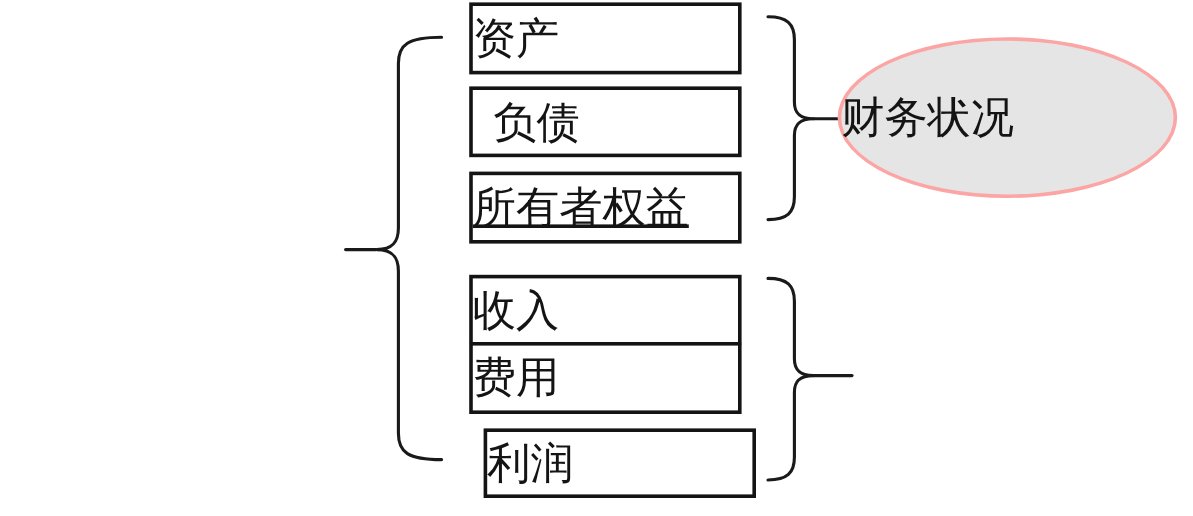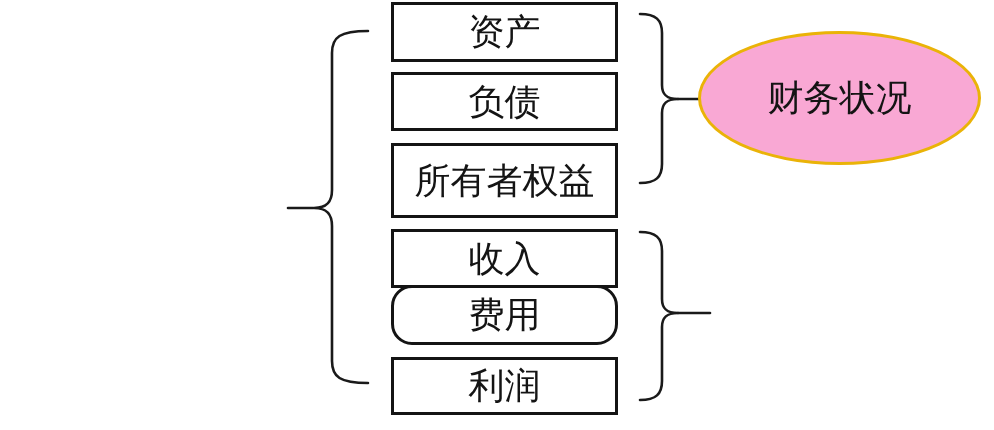--- a/index.html
+++ b/index.html
@@ -21,36 +21,35 @@
     fill: none;
     stroke: #1a1a1a;
     stroke-width: 2.6;
     stroke-linecap: round;
     stroke-linejoin: round;
   }
   .node {
     position: absolute;
     display: flex;
     align-items: center;
-    justify-content: center;
     box-sizing: border-box;
     font-size: 36px;
     line-height: 1;
     white-space: nowrap;
   }
   .box {
     left: 391px;
     width: 227px;
     border: 3.5px solid #141414;
     background: #ffffff;
   }
   .ellipse {
-    border: 3px solid #eab308;
+    border: 3px solid #fca5a5;
     border-radius: 50%;
-    background: #f9a8d4;
+    background: #e5e5e5;
   }
   .ellipse.root      { left: 3px;   top: 149px; width: 285px; height: 131px; }
   .ellipse.financial { left: 698px; top: 31px;  width: 283px; height: 134px; }
   .ellipse.operating { left: 709px; top: 252px; width: 276px; height: 125px; }
 </style>
 </head>
 <body>
 
 <div class="canvas">
 
@@ -64,33 +63,33 @@
     <path d="M 678 99 L 699 99"></path>
 
     <path d="M 640 232 C 656 232 662 238 662 251 L 662 299 C 662 308 666 313 678 313 C 666 313 662 318 662 327 L 662 381 C 662 394 656 400 640 400"></path>
     <path d="M 678 313 L 710 313"></path>
   </svg>
 
 
   <div class="node box" style="top:2px; height:60px;">
     <span>资产</span>
   </div>
-  <div class="node box" style="top:72px; height:59px;">
+  <div class="node box" style="top:72px; height:59px;padding-left:17px;">
     <span>负债</span>
   </div>
-  <div class="node box" style="top:143px; height:75px;">
+  <div class="node box" style="top:143px; height:60px;text-decoration:underline;">
     <span>所有者权益</span>
   </div>
   <div class="node box" style="top:229px; height:59px;">
     <span>收入</span>
   </div>
-  <div class="node box" style="top:285px; height:60px;border-radius:21px;">
+  <div class="node box" style="top:285px; height:60px;">
     <span>费用</span>
   </div>
-  <div class="node box" style="top:357px; height:58px;">
+  <div class="node box" style="top:357px; height:58px;margin-left:12px;">
     <span>利润</span>
   </div>
 
   <div class="node ellipse financial">
     <span>财务状况</span>
   </div>
 
 </div>
 
 </body></html>

